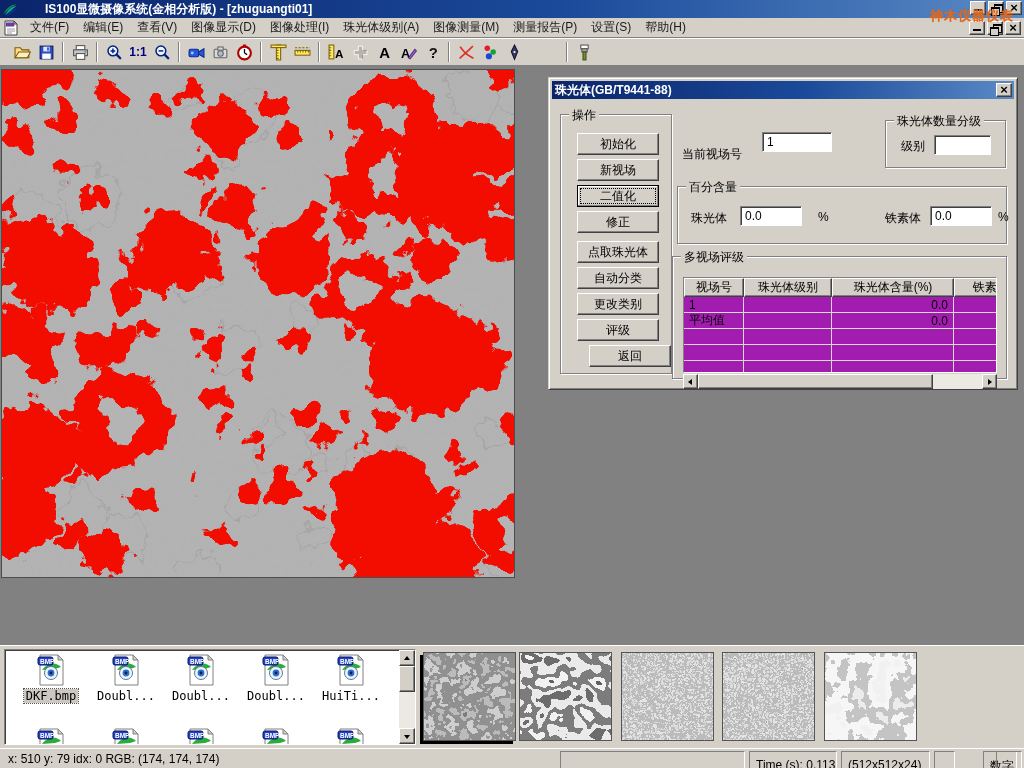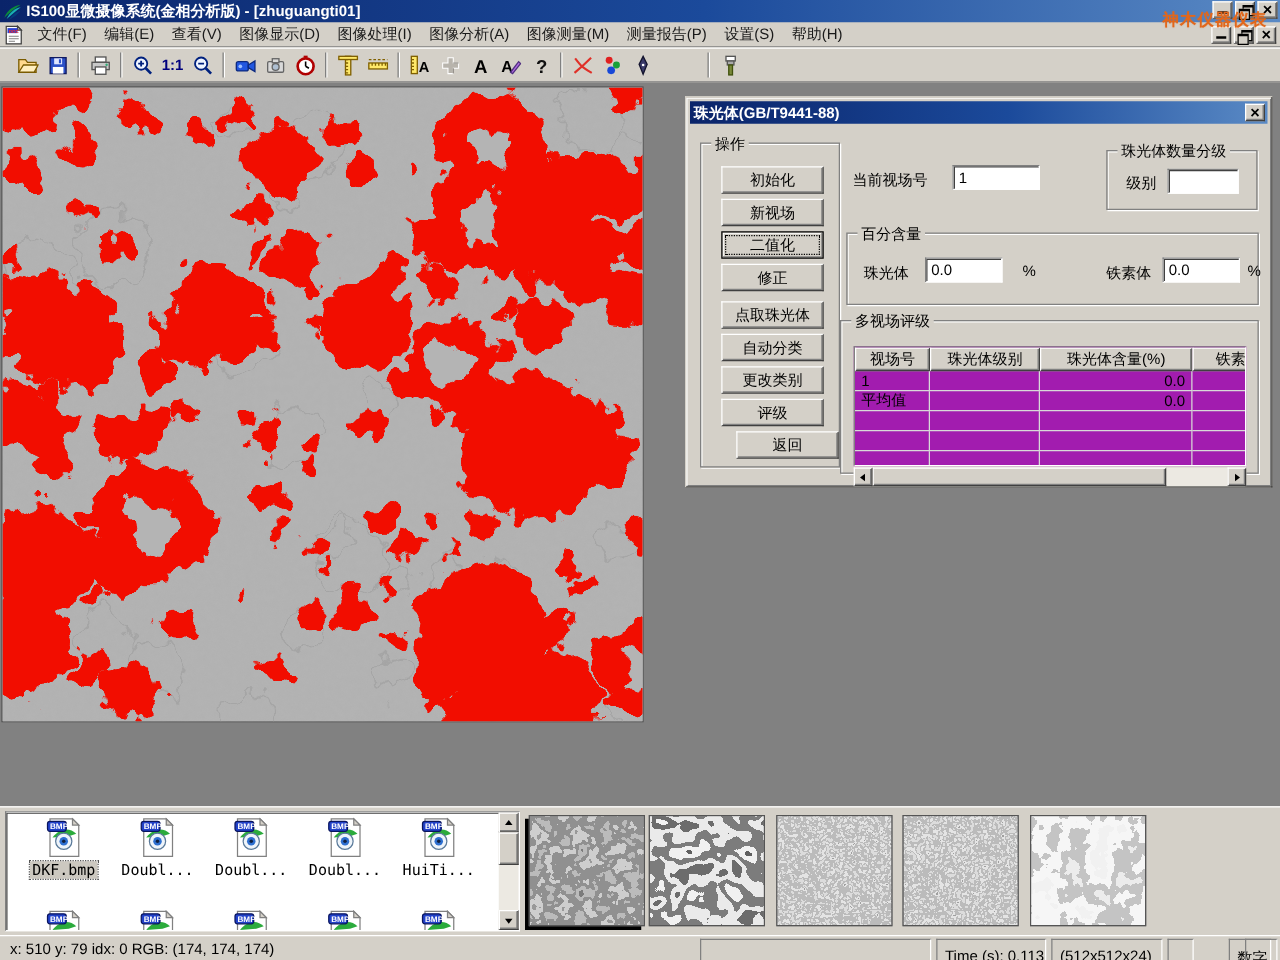--- a/index.html
+++ b/index.html
@@ -5,21 +5,21 @@
   * { margin:0; padding:0; box-sizing:border-box; }
   html,body { width:1024px; height:768px; overflow:hidden; }
   body { font-family:"Liberation Sans", sans-serif; font-size:12px; background:#d4d0c8; position:relative; }
   .btn { background:#d4d0c8; border:1px solid; border-color:#ffffff #404040 #404040 #ffffff; box-shadow: inset -1px -1px 0 #808080; cursor:default; display:flex; align-items:center; justify-content:center; }
   .btn.focused { border:1px solid #000; outline:1px dotted #000; outline-offset:-4px; box-shadow: inset -1px -1px 0 #808080, inset 1px 1px 0 #fff; }
 
   
   .titlebar { position:absolute; left:0; top:0; width:1024px; height:18px;
     background:linear-gradient(to right,#0a246a,#1b4a9b 55%,#5a8ac5); display:flex; align-items:center; padding-left:2px; }
   .titlebar .appicon { width:16px; height:15px; margin-right:3px; }
-  .titlebar .title-text { color:#fff; font-weight:bold; font-size:12px; white-space:nowrap; }
+  .titlebar .title-text { color:#fff; font-weight:bold; font-size:12px; white-space:nowrap;margin-left:24px; }
   .winbtns { position:absolute; right:2px; top:1px; display:flex; gap:2px; }
   .winbtn { width:16px; height:14px; position:relative; font-size:10px; font-weight:bold; color:#000; }
   .g-min::after{content:""; position:absolute; left:3px; bottom:3px; width:8px; height:2px; background:#000;}
   .g-restore::before{content:""; position:absolute; left:5px; top:2px; width:7px; height:6px; border:1px solid #000; border-top-width:2px;}
   .g-restore::after{content:""; position:absolute; left:2px; top:5px; width:7px; height:6px; border:1px solid #000; border-top-width:2px; background:#d4d0c8;}
   .g-close::after{content:"\00d7"; position:absolute; left:0; right:0; top:-1px; text-align:center; font-size:13px; line-height:14px;}
   .watermark { position:absolute; right:10px; top:7px; color:#e2671b; font-size:13px; font-weight:bold; z-index:60; letter-spacing:1px; text-shadow:0 0 1px rgba(226,103,27,.6); }
 
   
   .menubar { position:absolute; left:0; top:18px; width:1024px; height:20px; background:#d4d0c8; border-bottom:1px solid #808080; display:flex; align-items:center; }
@@ -110,21 +110,21 @@
     <path d="M11 1 L11 4 H14 Z" fill="#d4d0c8" stroke="#404040"></path>
     <rect x="3" y="2.5" width="8" height="4" fill="#2a3fd0"></rect>
     <text x="4" y="6" font-size="3.6" fill="#ff3020" font-weight="bold">DOC</text>
     <path d="M4 9 H12 M4 11 H12 M4 13 H9" stroke="#808080" stroke-width="0.8"></path>
   </svg>
   <span class="menu-item">文件(F)</span>
   <span class="menu-item">编辑(E)</span>
   <span class="menu-item">查看(V)</span>
   <span class="menu-item">图像显示(D)</span>
   <span class="menu-item">图像处理(I)</span>
-  <span class="menu-item">图像分析(A)</span>
+  <span class="menu-item">珠光体级别(A)</span>
   <span class="menu-item">图像测量(M)</span>
   <span class="menu-item">测量报告(P)</span>
   <span class="menu-item">设置(S)</span>
   <span class="menu-item">帮助(H)</span>
 </div>
 <div class="mdi-btns">
   <div class="winbtn btn g-min"></div>
   <div class="winbtn btn g-restore"></div>
   <div class="winbtn btn g-close"></div>
 </div>
@@ -484,21 +484,21 @@
     <div class="btn op-btn" style="top:44px;">新视场</div>
     <div class="btn op-btn focused" style="top:70px;">二值化</div>
     <div class="btn op-btn" style="top:96px;">修正</div>
     <div class="btn op-btn" style="top:126px;">点取珠光体</div>
     <div class="btn op-btn" style="top:152px;">自动分类</div>
     <div class="btn op-btn" style="top:178px;">更改类别</div>
     <div class="btn op-btn" style="top:204px;">评级</div>
     <div class="btn op-btn" style="top:230px;margin-left:12px;">返回</div>
   </div>
 
-  <span class="lbl" style="left:133px; top:58px;">当前视场号</span>
+  <span class="lbl" style="left:133px; top:68px;">当前视场号</span>
   <div class="field" style="left:213px; top:54px; width:70px;">1</div>
 
   <div class="groupbox" style="left:336px; top:42px; width:121px; height:48px;">
     <div class="groupbox-legend">珠光体数量分级</div>
     <span class="lbl" style="left:15px; top:17px;">级别</span>
     <div class="field" style="left:48px; top:14px; width:57px;"></div>
   </div>
 
   <div class="groupbox" style="left:128px; top:108px; width:330px; height:58px;">
     <div class="groupbox-legend">百分含量</div>

